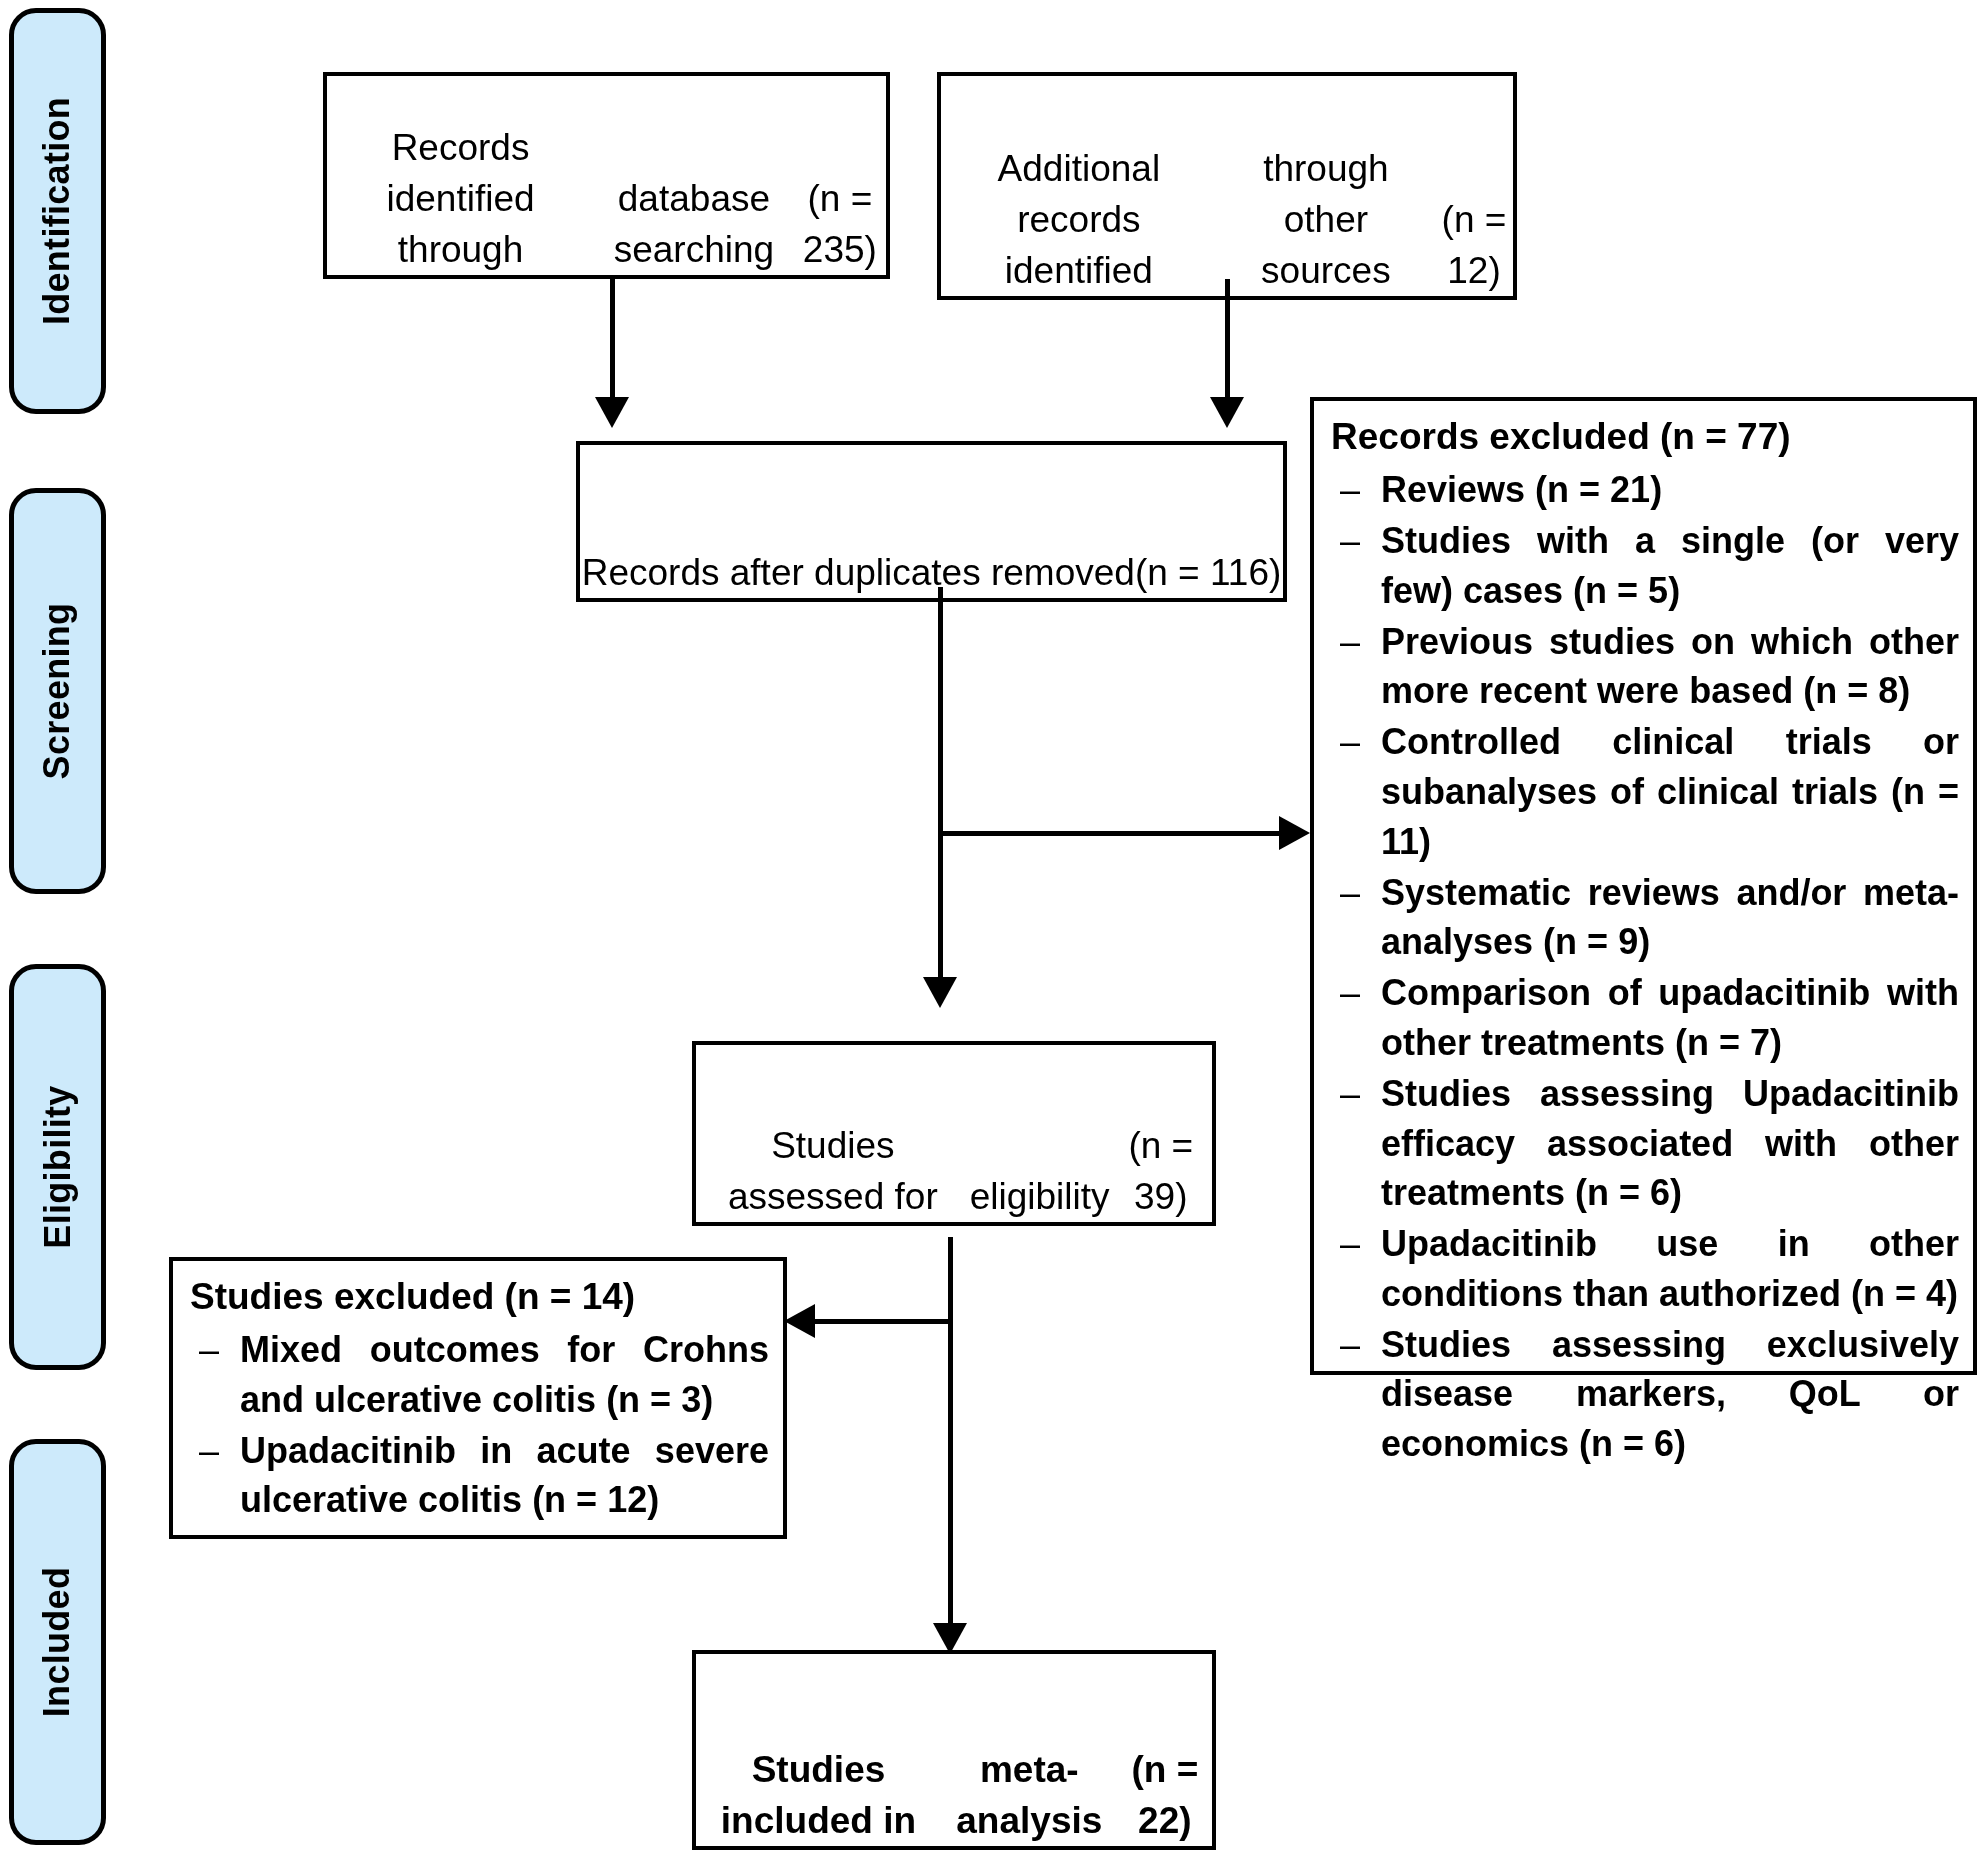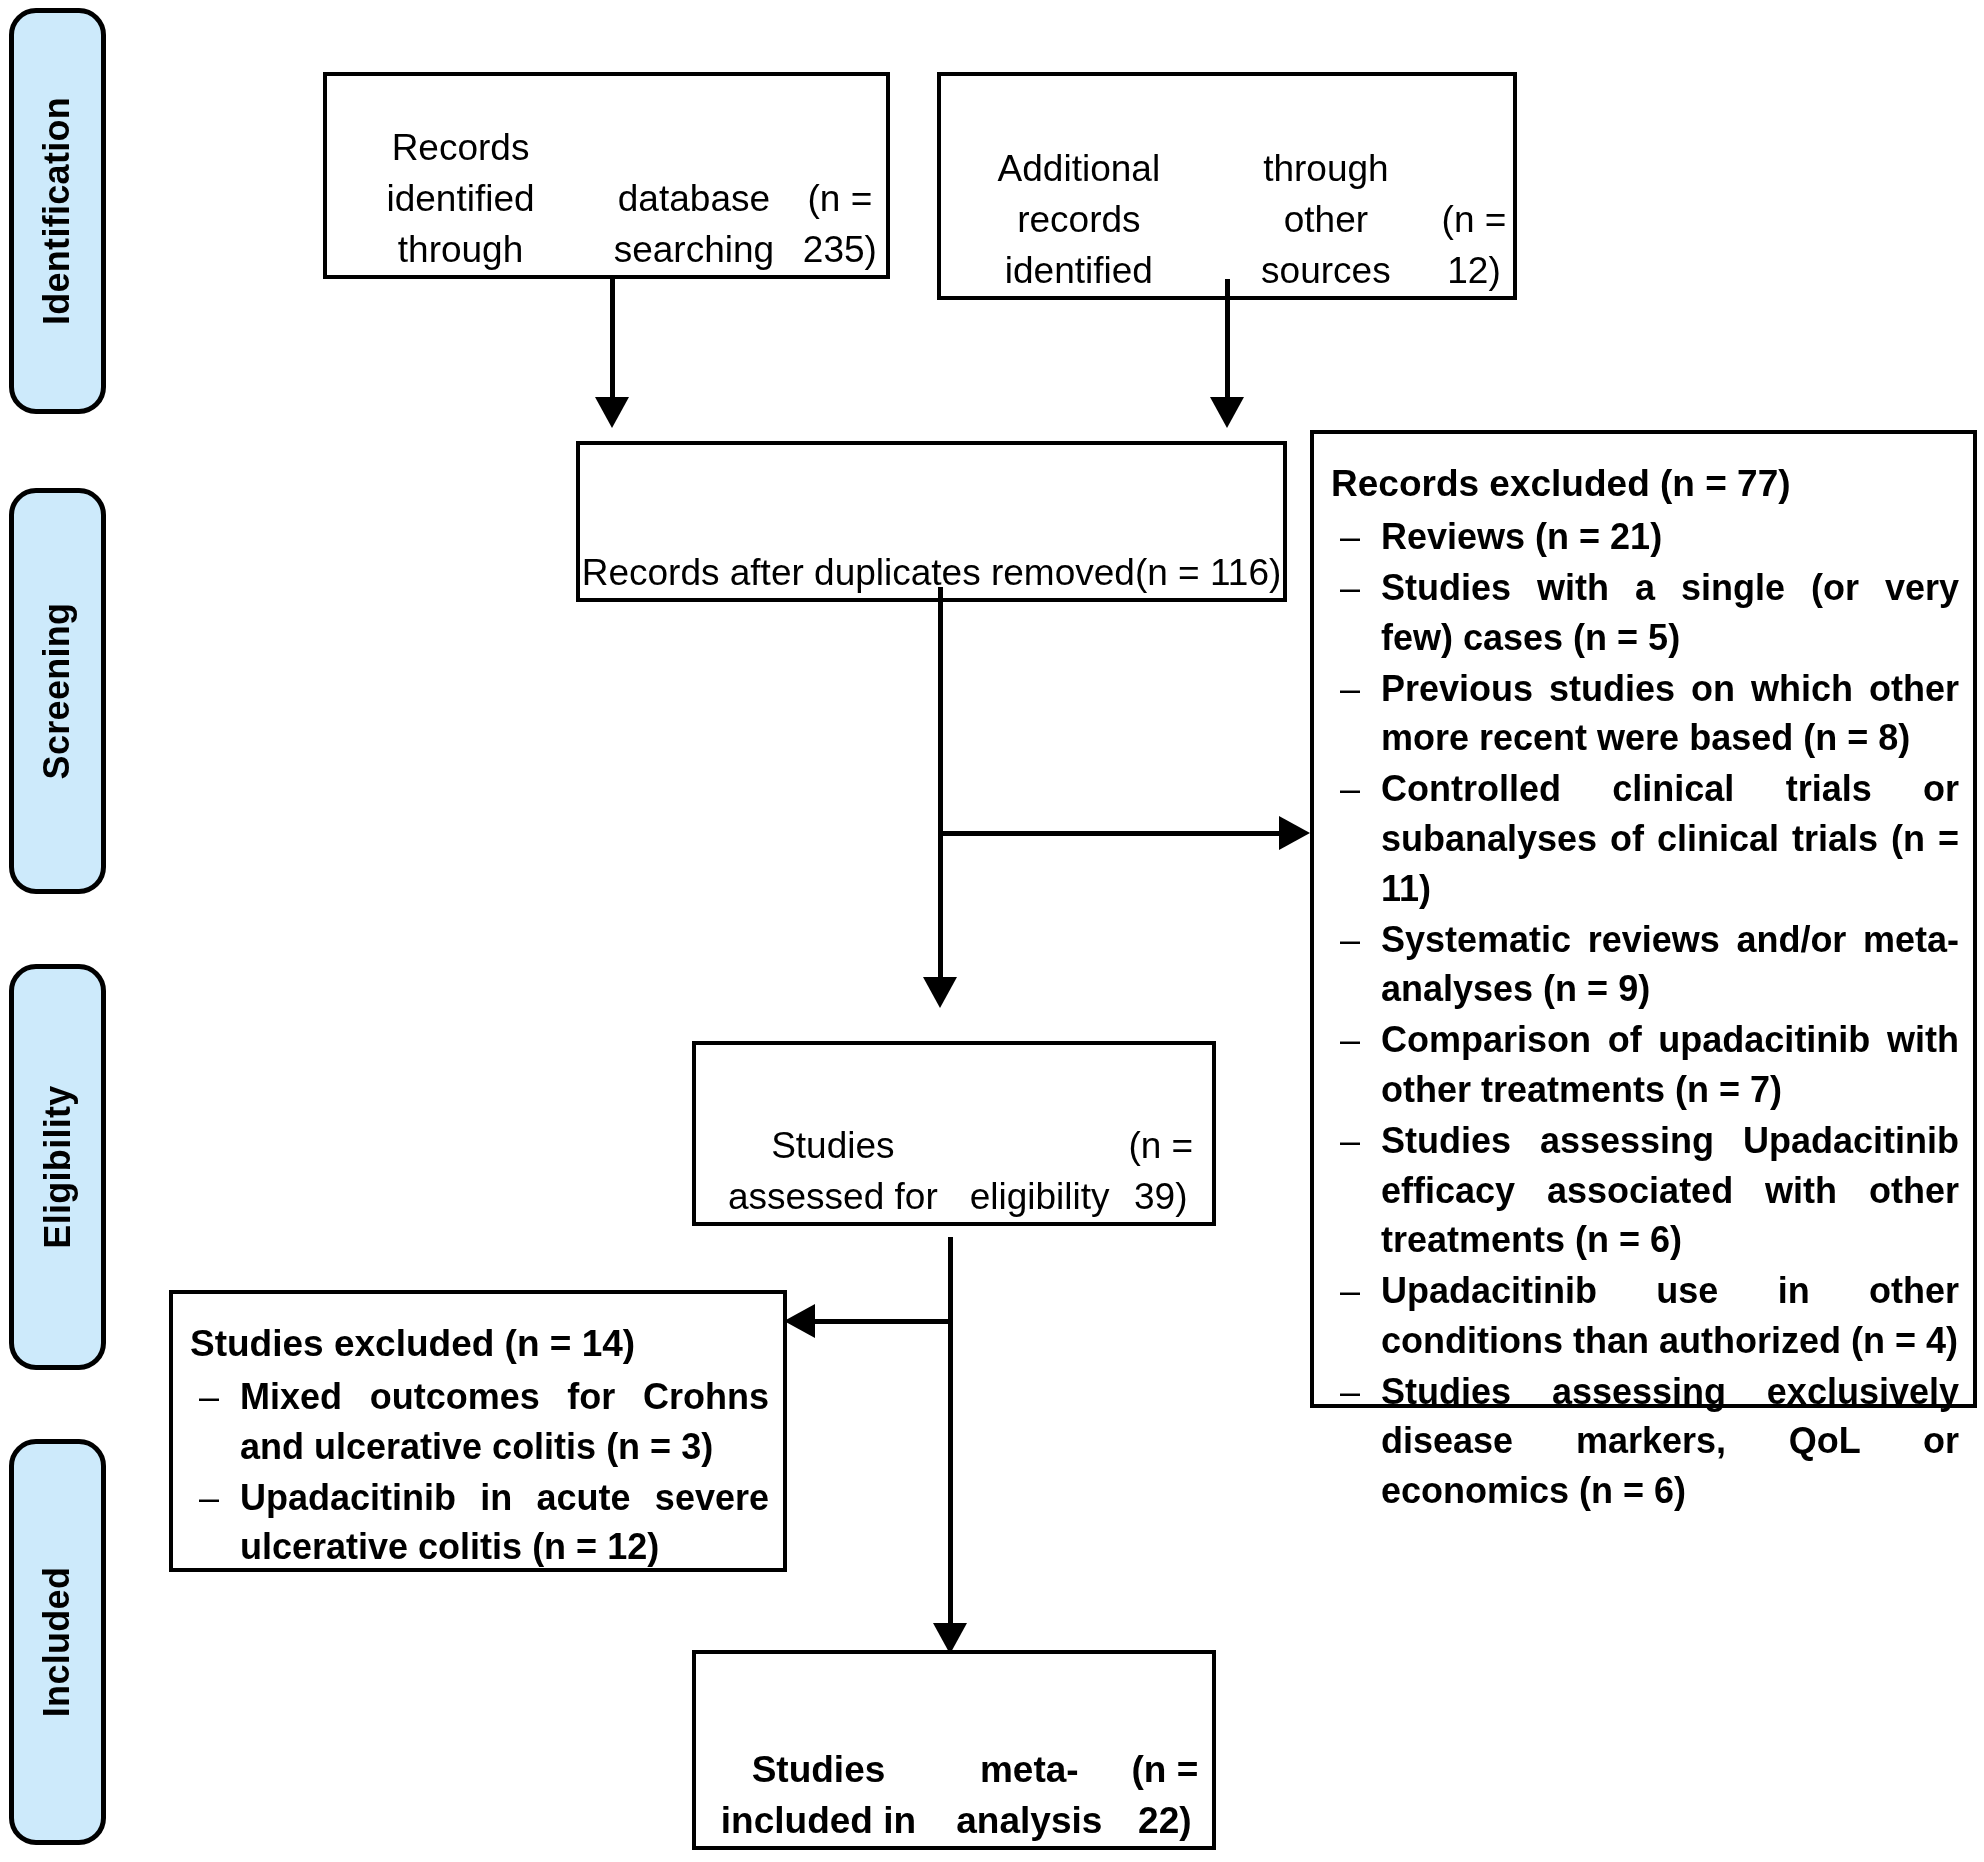--- a/index.html
+++ b/index.html
@@ -56,22 +56,21 @@
     line-height: 1.38;
   }
   .box-line.bold { font-weight: bold; }
 
   
   .excl-box {
     position: absolute;
     background: #ffffff;
     border: 4.5px solid #000000;
     box-sizing: border-box;
-    padding: 26px 14px 14px 17px;
-    margin-top: 33px;
+    padding: 12px 14px 14px 17px;
   }
   .excl-title {
     font-size: 37px;
     font-weight: bold;
     color: #000000;
     line-height: 1.3;
     margin-bottom: 3.9px;
   }
   .excl-list {
     list-style: none;

